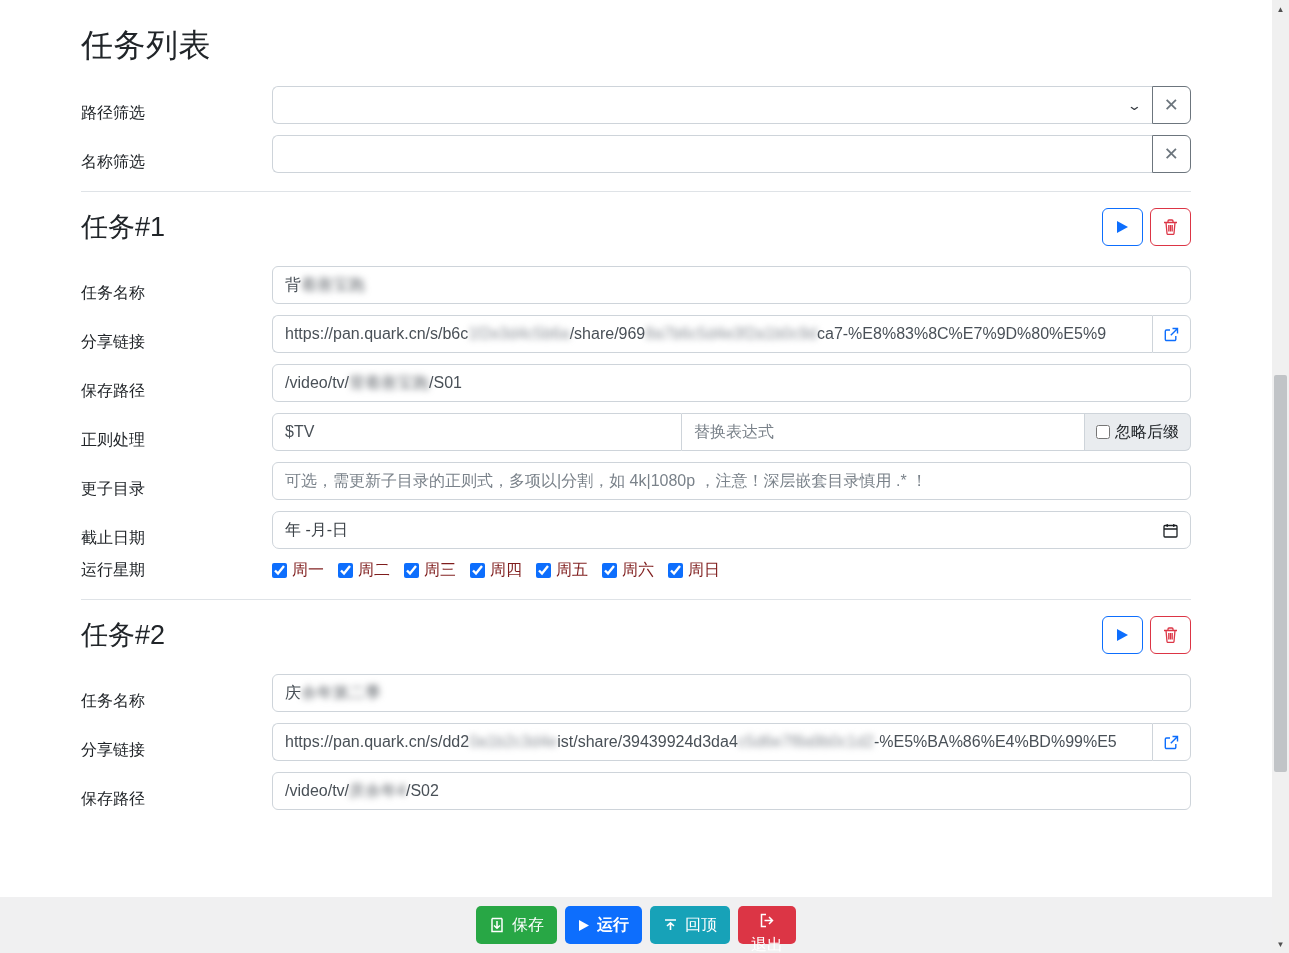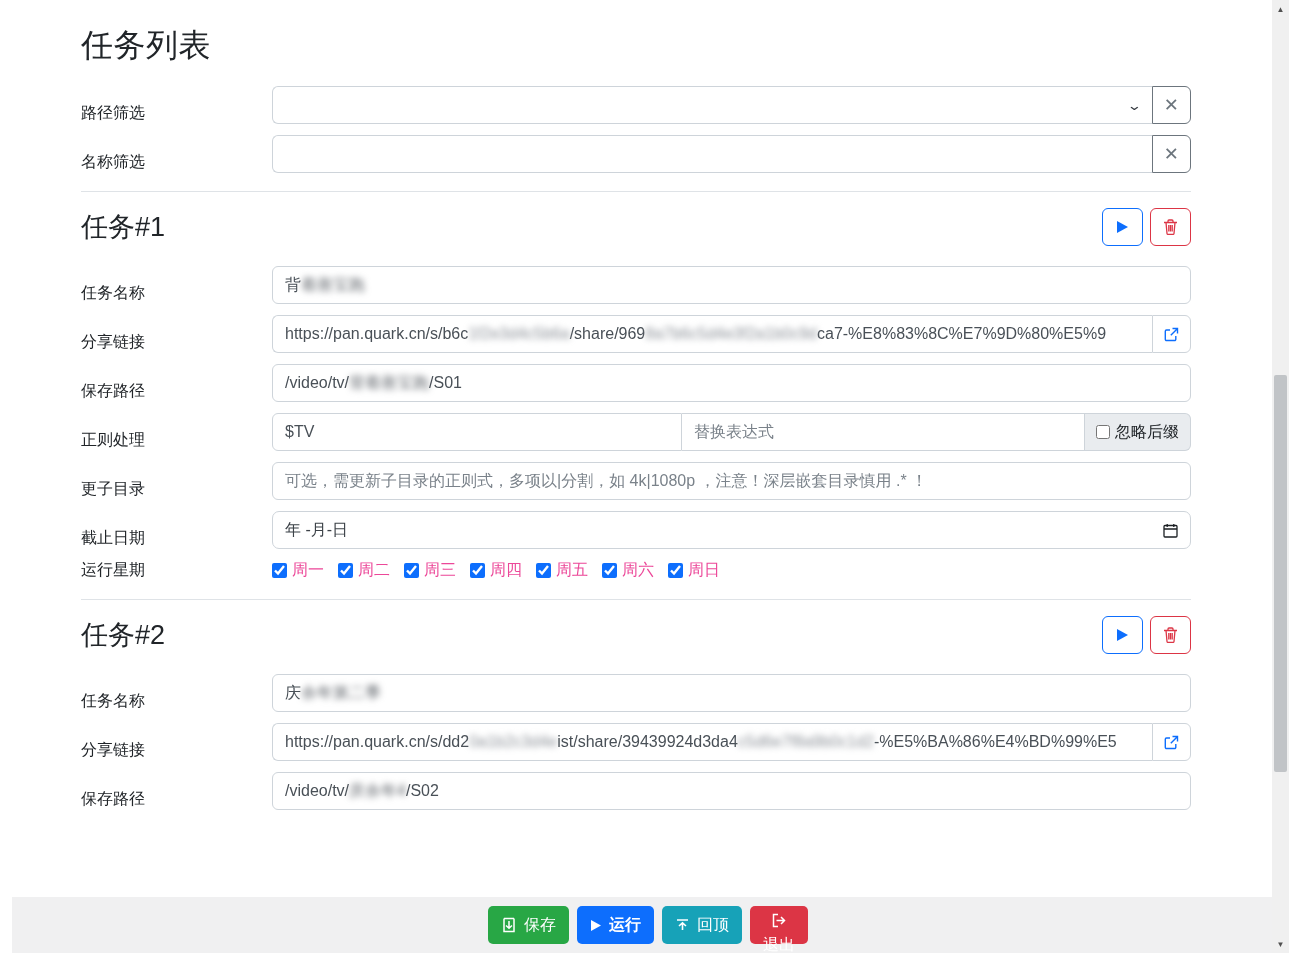--- a/index.html
+++ b/index.html
@@ -75,40 +75,40 @@
   .addon input[type=checkbox] { width: 14px; height: 14px; accent-color: #0d6efd; }
 
   
   .date-ctl { justify-content: flex-start; gap: 4px; color: #3c4248; border-radius: 7px; }
   .cal-icon { margin-left: auto; }
 
   
   .weekday-row .control-area { gap: 14px; align-items: center; }
   .wk { display: inline-flex; align-items: center; gap: 5px; }
   .wk input[type=checkbox] { width: 15px; height: 15px; accent-color: #0d6efd; }
-  .wk span { font-size: 16px; color: #ec4899; }
+  .wk span { font-size: 16px; color: #7f1d1d; }
 
   hr.sep { border: none; border-top: 1px solid #dfe3e7; margin: 18px 0 16px 0; }
 
   .task-header { display: flex; align-items: center; justify-content: space-between; margin: 4px 0 20px 0; gap: 15px; }
   .task-actions { display: flex; gap: 7px; }
   .icon-btn {
     width: 41px; height: 38px;
     background: #fff;
     border-radius: 6px;
     display: flex; align-items: center; justify-content: center;
     cursor: pointer;
   }
   .icon-btn.play { border: 1px solid #0d6efd; color: #0d6efd; }
   .icon-btn.del  { border: 1px solid #dc3545; color: #dc3545; }
 
   
   .footer-bar {
     position: fixed;
-    left: 12px; bottom: 0;
+    left: 0; bottom: 0;
     width: 1272px; height: 56px;
     background: #f0f0f1;
     display: flex; align-items: center; justify-content: center;
     gap: 8px;
     z-index: 10;
   }
   .f-btn {
     display: inline-flex; align-items: center; gap: 7px;
     color: #fff; border: none; border-radius: 5px;
     font-size: 16px; font-family: inherit;

